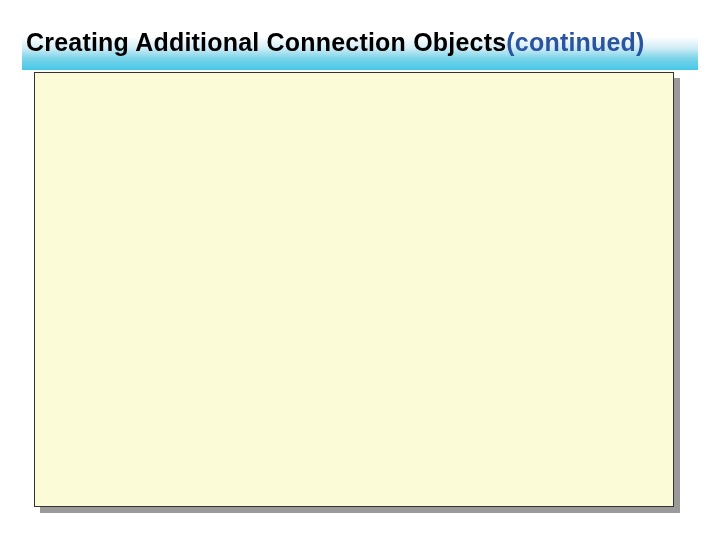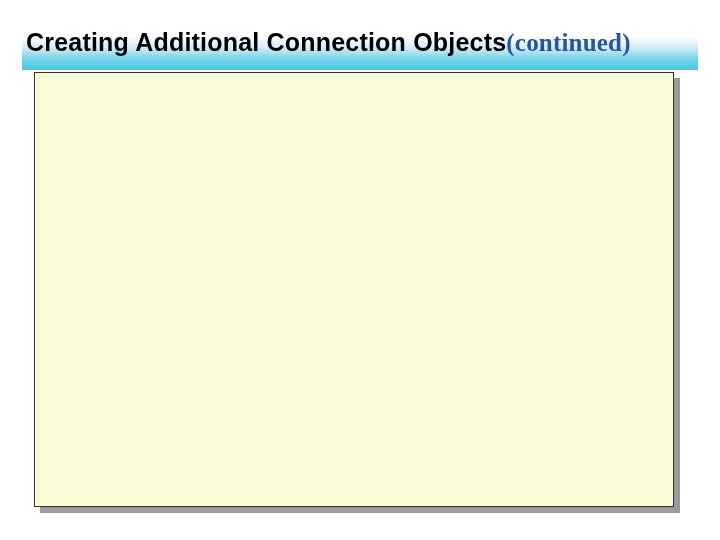--- a/index.html
+++ b/index.html
@@ -38,21 +38,20 @@
       font-size: 25px;
       font-weight: bold;
       color: #000000;
       letter-spacing: 0.2px;
       white-space: nowrap;
     }
     
     .title-bar .continued {
       color: #2b549e;
       margin-left: 0px;
-      font-family: Liberation Serif, serif;
     }
 
     .content-panel-shadow {
       position: absolute;
       top: 78px;
       left: 40px;
       width: 640px;
       height: 435px;
       background: #9a9a9a;
     }

